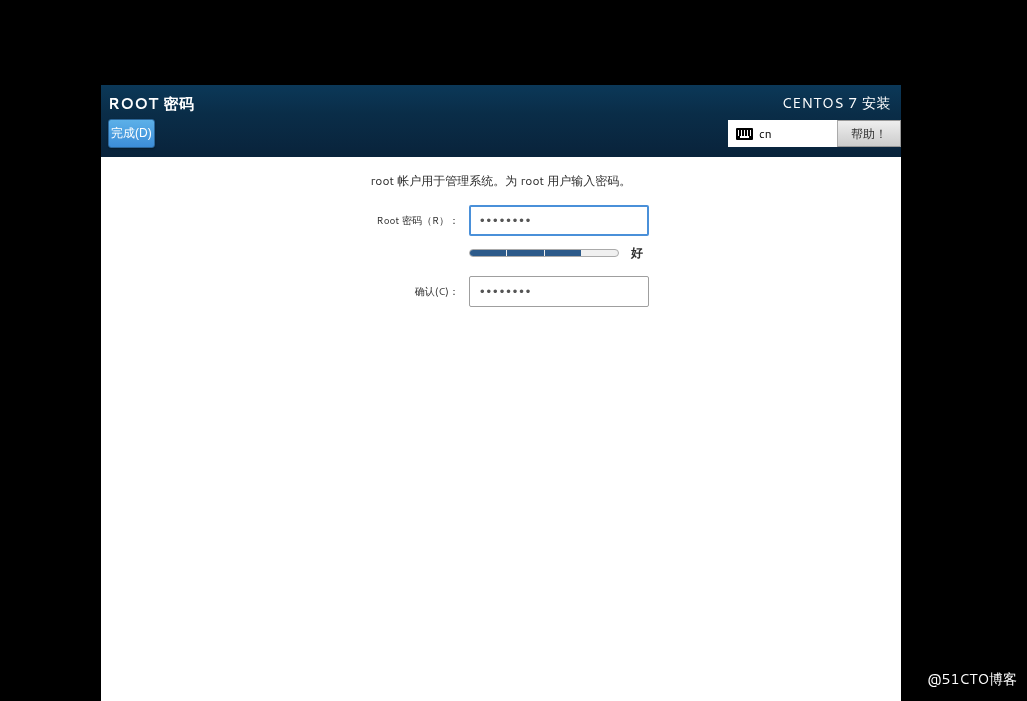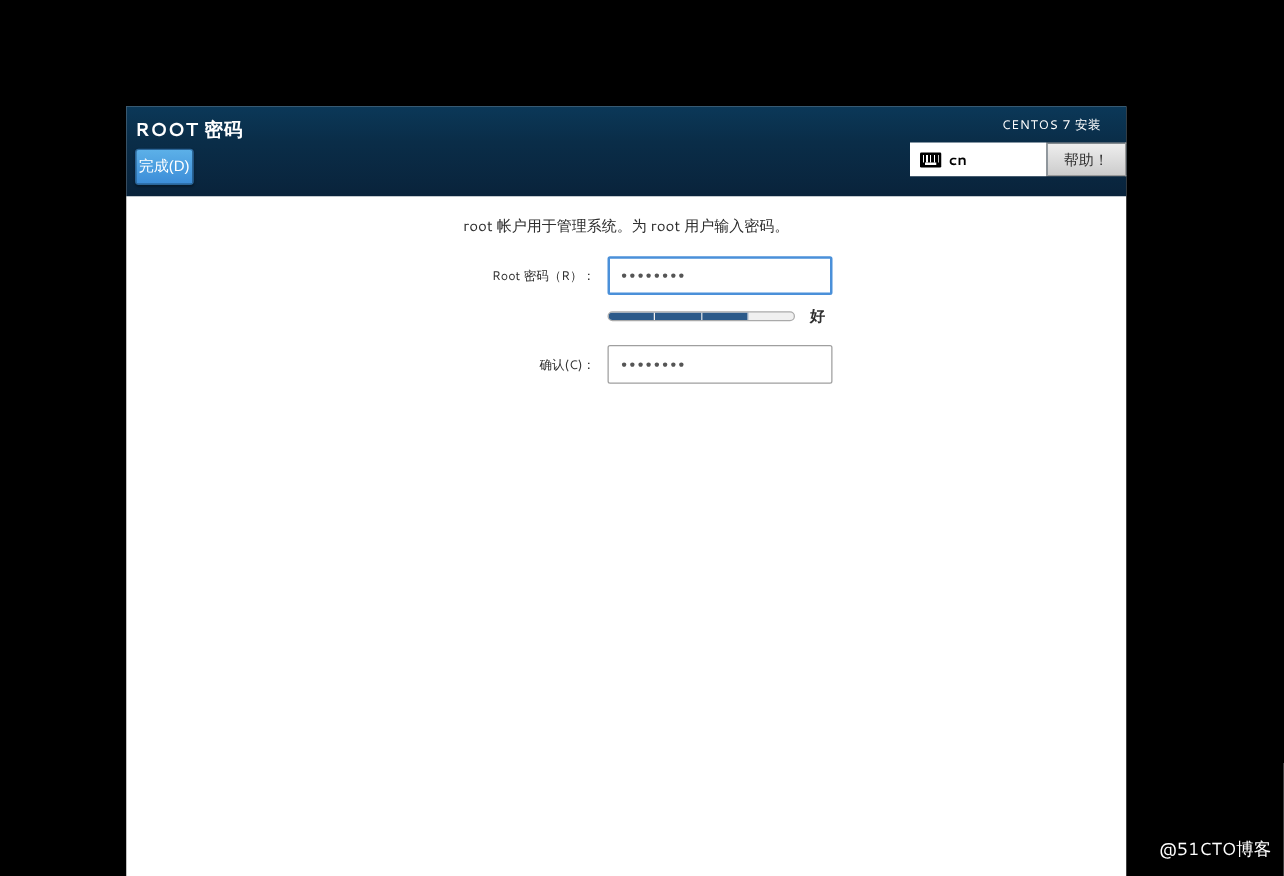--- a/index.html
+++ b/index.html
@@ -62,25 +62,25 @@
     
     .header-right {
       display: flex;
       flex-direction: column;
       align-items: flex-end;
       padding-top: 8px;
     }
     
     .installer-label {
       color: #ffffff;
-      font-size: 10px;
+      font-size: 14px;
       font-weight: normal;
       letter-spacing: 0.5px;
       margin-bottom: 7px;
-      padding-right: 20px;
+      padding-right: 10px;
     }
     
     .header-right-bottom {
       display: flex;
       align-items: stretch;
     }
     
     .keyboard-indicator {
       background: #ffffff;
       display: flex;
@@ -115,37 +115,37 @@
       position: absolute;
       bottom: 2px;
       left: 4px;
       right: 4px;
       height: 2px;
       background: #fff;
     }
     
     .keyboard-layout {
       font-size: 12px;
-      font-weight: bold;
+      font-weight: normal;
       color: #000000;
     }
     
     .help-button {
       background: linear-gradient(to bottom, #eeeeee, #cccccc);
       border: 1px solid #999999;
       border-left: 1px solid #aaa;
       color: #333333;
       padding: 5px 13px;
       font-size: 12px;
       cursor: pointer;
       height: 27px;
     }
     
     .main-content {
-      padding: 15px 17px;
+      padding: 15px 0;
       width: 100%;
     }
     
     .description {
       text-align: center;
       font-size: 12px;
       color: #2e2e2e;
       margin-bottom: 15px;
     }
     

